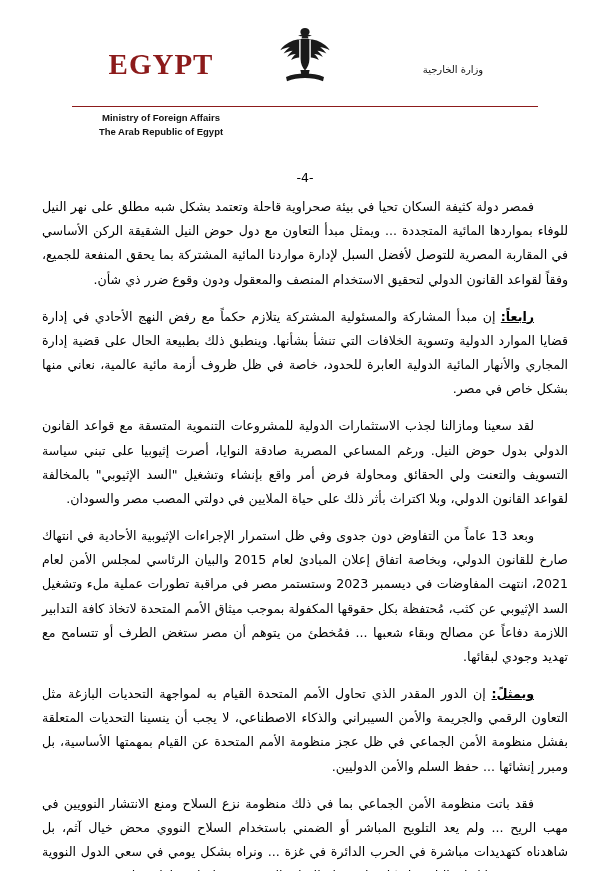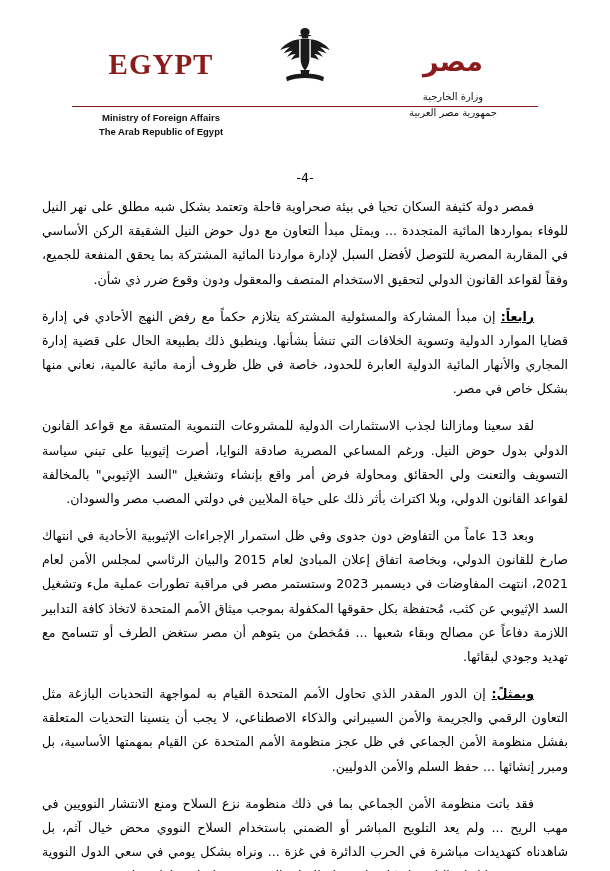--- a/index.html
+++ b/index.html
@@ -152,24 +152,22 @@
 
     <div class="lh-left">
       <div class="lh-title-en">EGYPT</div>
       <div class="lh-sub-en">
         <div>Ministry of Foreign Affairs</div>
         <div>The Arab Republic of Egypt</div>
       </div>
     </div>
 
     <div class="lh-right">
-      <div class="lh-title-ar">مصر</div>
       <div class="lh-sub-ar">
         <div>وزارة الخارجية</div>
-        <div>جمهورية مصر العربية</div>
       </div>
     </div>
 
     <div class="rule"></div>
   </div>
 
   <div class="page-number">-4-</div>
 
   <div class="body-text">
       <p><span>فمصر دولة كثيفة السكان تحيا في بيئة صحراوية قاحلة وتعتمد بشكل شبه مطلق على نهر النيل للوفاء بمواردها المائية المتجددة ... ويمثل مبدأ التعاون مع دول حوض النيل الشقيقة الركن الأساسي في المقاربة المصرية للتوصل لأفضل السبل لإدارة مواردنا المائية المشتركة بما يحقق المنفعة للجميع، وفقاً لقواعد القانون الدولي لتحقيق الاستخدام المنصف والمعقول ودون وقوع ضرر ذي شأن.</span></p>

